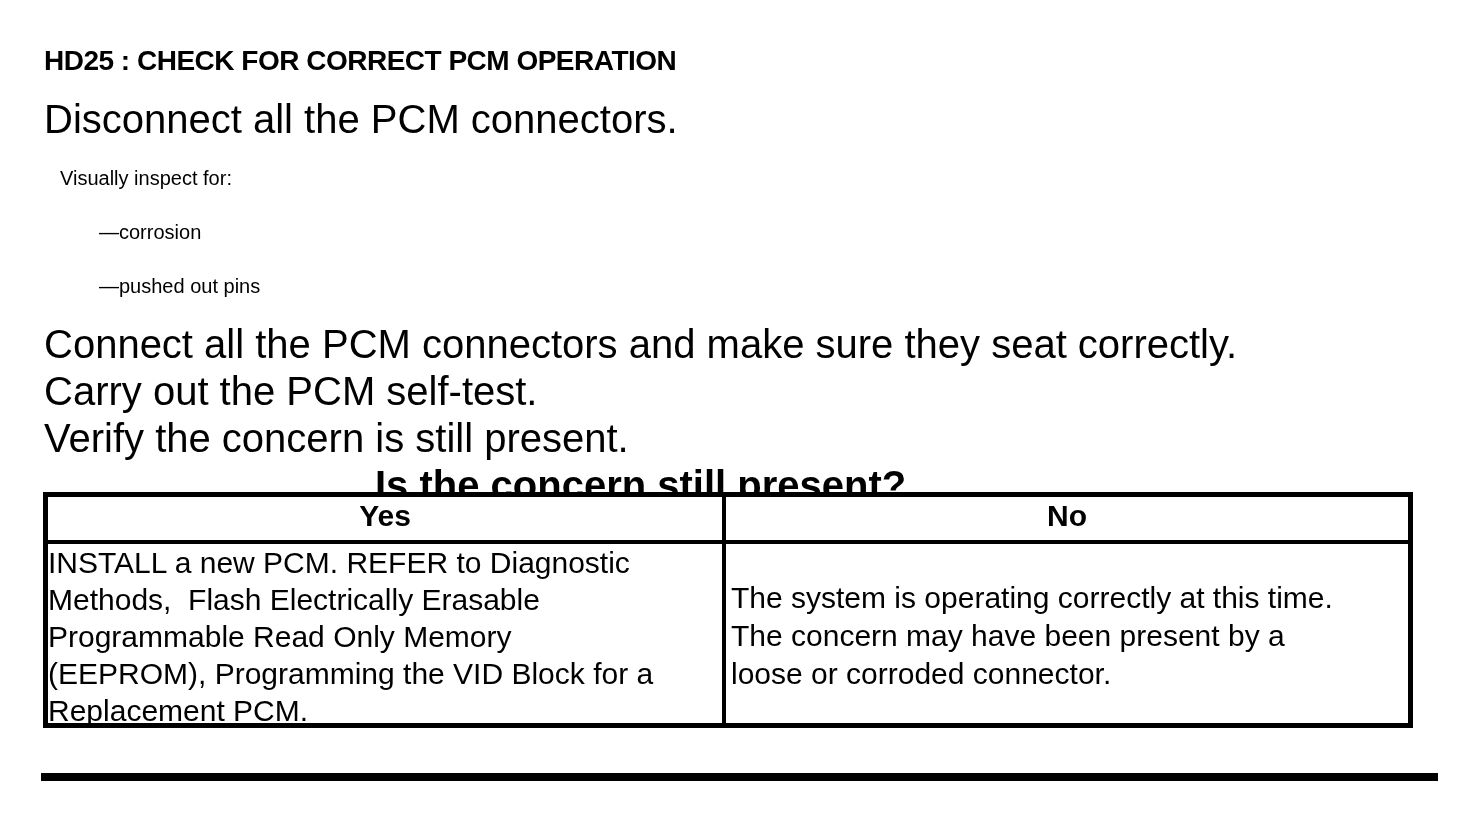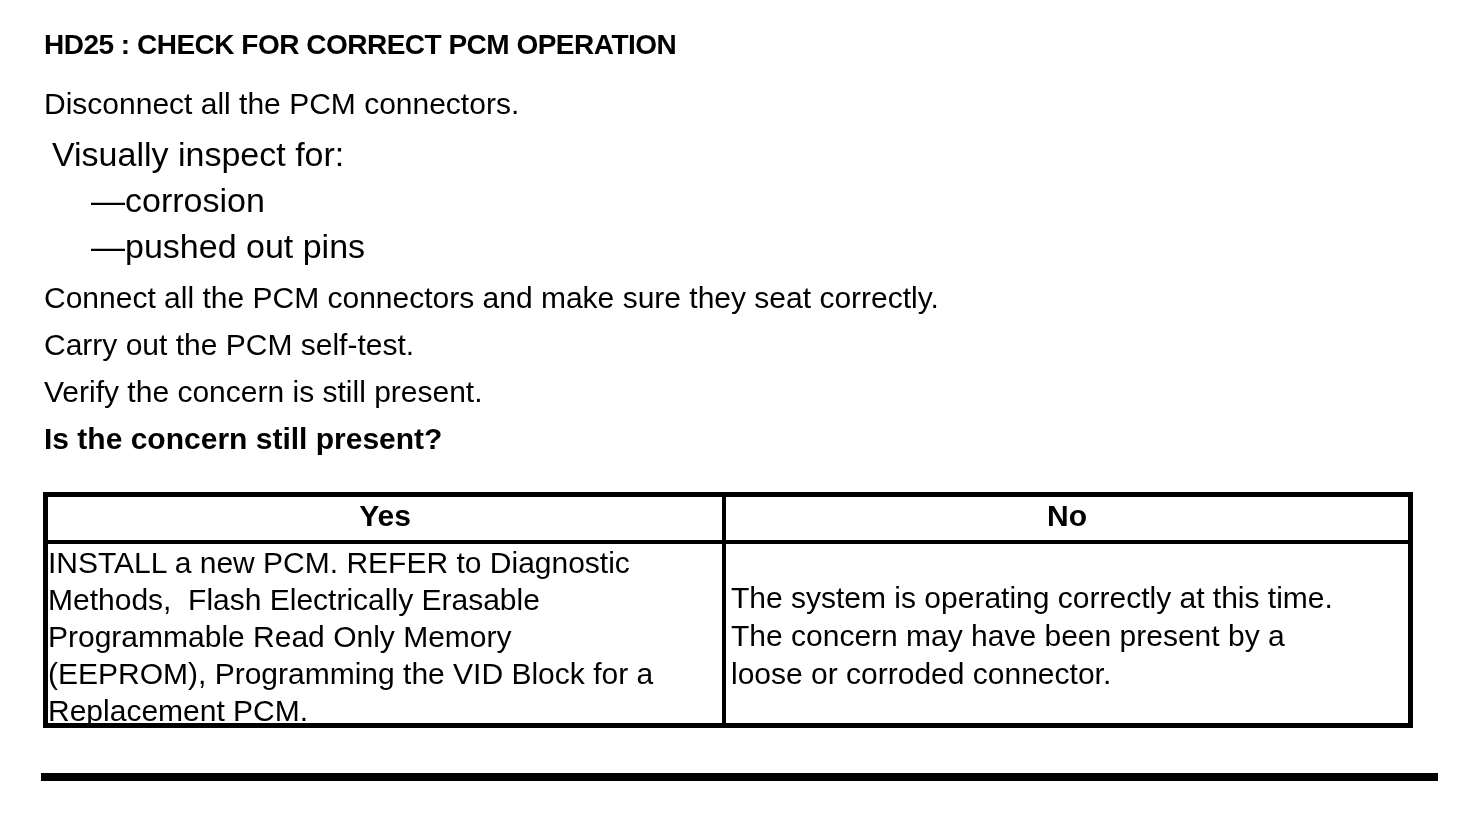--- a/index.html
+++ b/index.html
@@ -8,44 +8,44 @@
     width: 1472px;
     height: 830px;
     background: #ffffff;
     color: #000000;
     font-family: "Liberation Sans", "DejaVu Sans", sans-serif;
     overflow: hidden;
   }
   .content {
     position: absolute;
     left: 44px;
-    top: 28px;
+    top: 44px;
   }
   .title {
     font-size: 28px;
     font-weight: bold;
     letter-spacing: -0.5px;
     line-height: 34px;
     margin: 0 0 18px 0;
   }
   .para {
-    font-size: 30px;
+    font-size: 40px;
     line-height: 47px;
     margin: 0;
     white-space: pre;
   }
   .sub {
-    font-size: 34px;
+    font-size: 20px;
     line-height: 38px;
-    margin: 8px;
+    margin: 16px;
     white-space: pre;
   }
   .indent { padding-left: 39px; }
   .after-group { margin-top: 9px; }
-  .bold { font-weight: bold; }
+  .bold { font-weight: bold; text-align: center; }
 
   .qtable {
     position: absolute;
     left: 43px;
     top: 492px;
     width: 1370px;
     height: 236px;
     border: 5px solid #000000;
     box-sizing: border-box;
     background: #ffffff;

